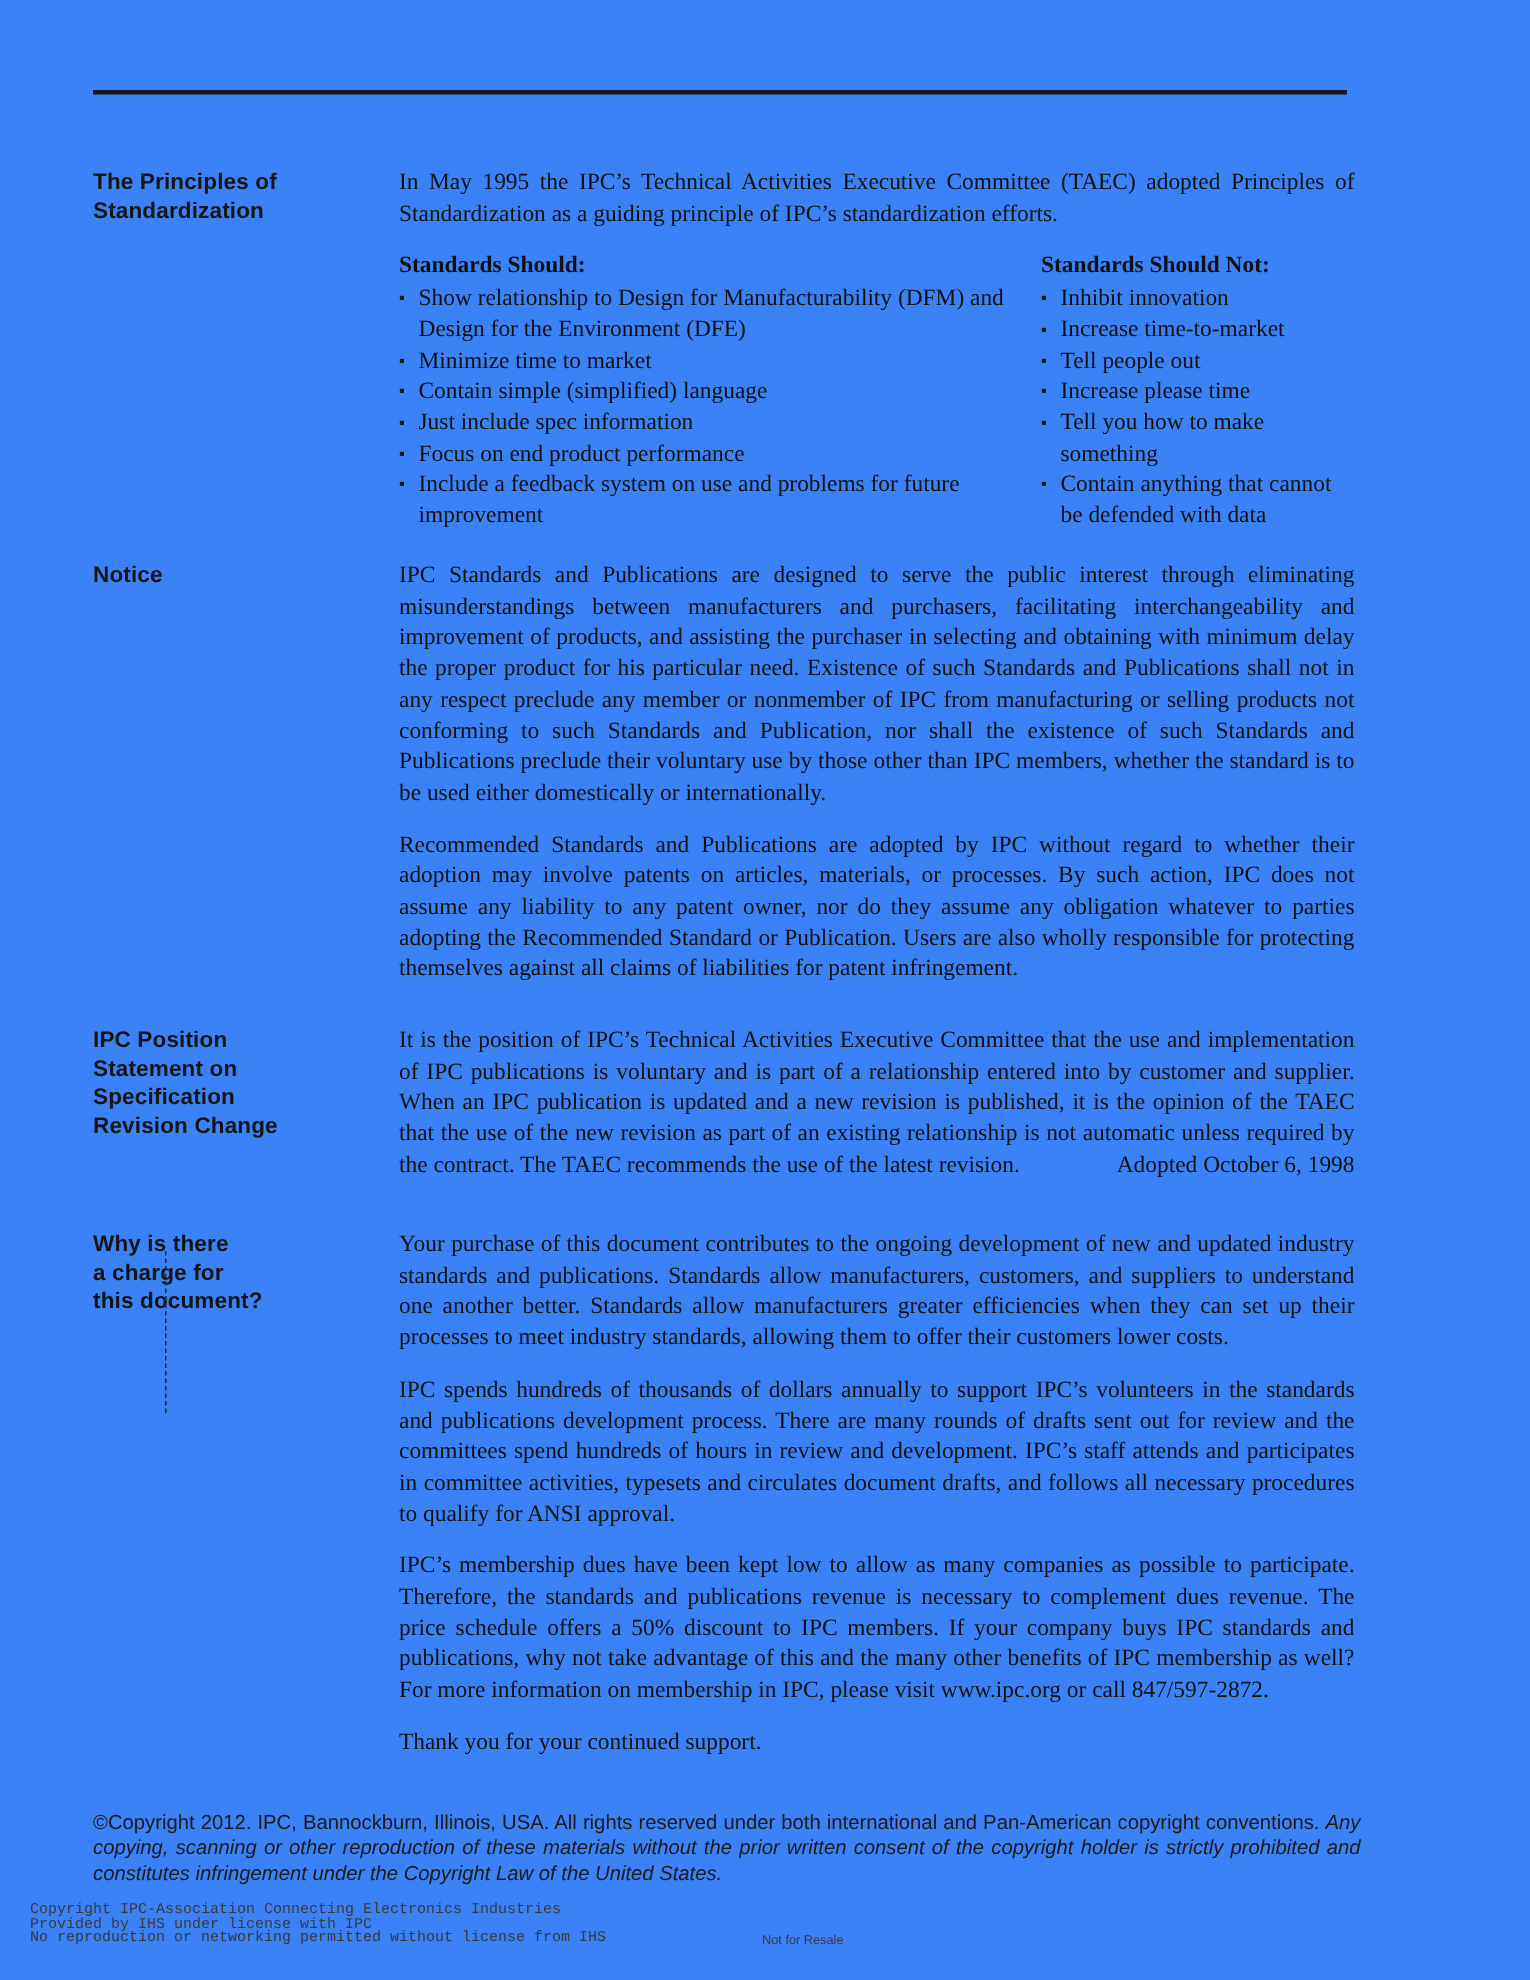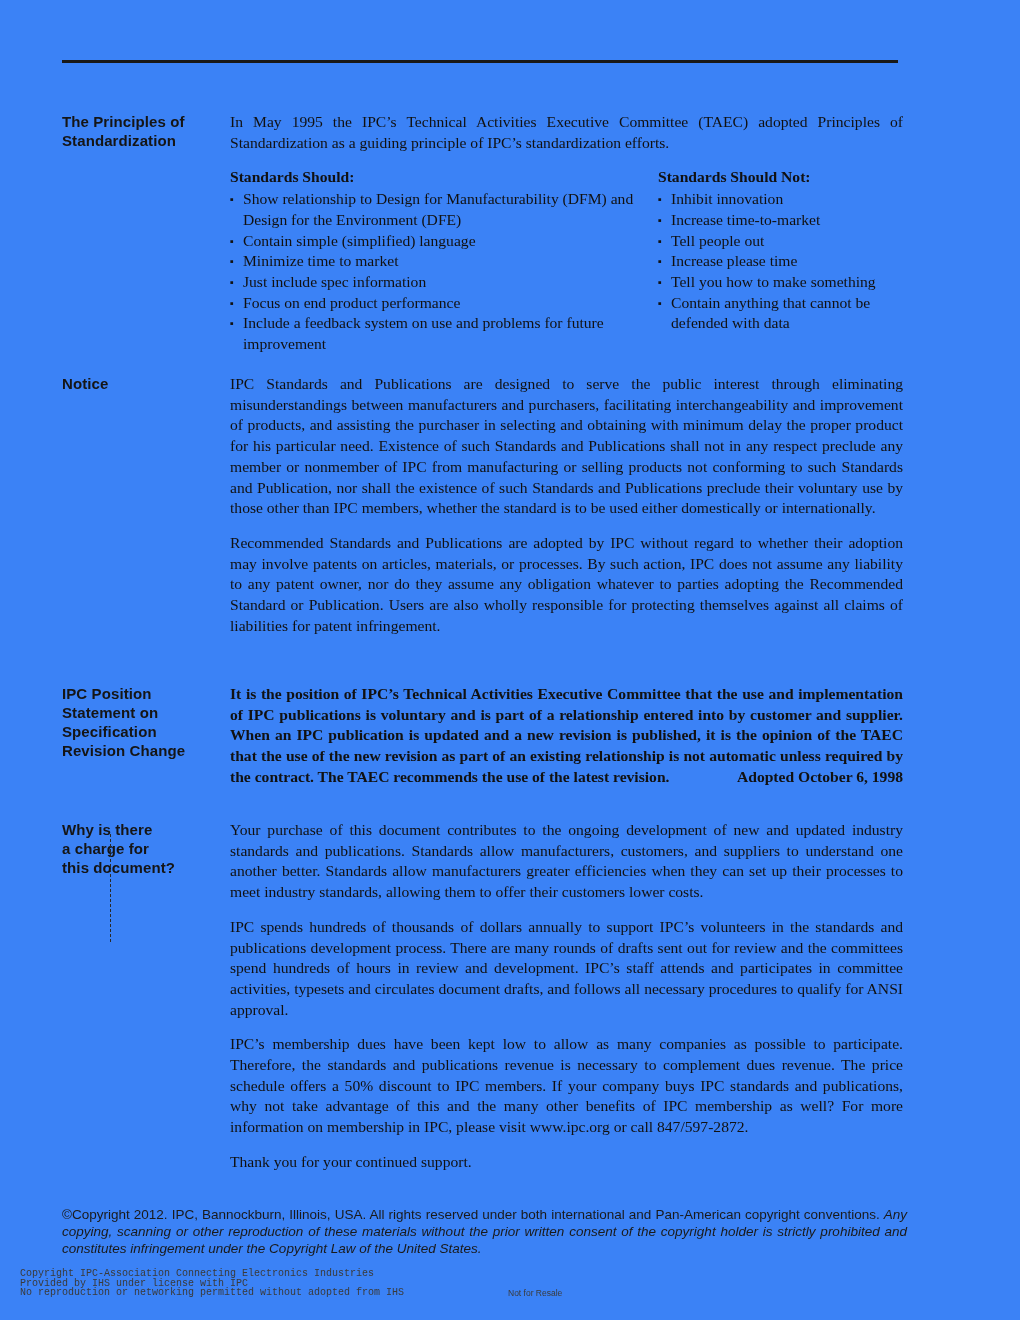--- a/index.html
+++ b/index.html
@@ -22,36 +22,36 @@
   }
   .section-heading {
     width:168px; flex-shrink:0;
     font-family:"Liberation Sans", sans-serif;
     font-weight:bold; font-size:15px; line-height:19px;
     color:#151515; letter-spacing:0.1px;
     position:relative;
   }
   .heading-line { display:block; }
   .heading-line:empty { display:none; }
-  .section-body { flex:1; font-size:15.6px; line-height:20.7px; text-align:justify; }
+  .section-body { flex:1; font-size:15.6px; line-height:20.7px; text-align:justify;margin-left:36px; }
   .section-body p { margin-bottom:14px; }
   .section-body p:last-child { margin-bottom:0; }
 
   .lists-row { display:flex; margin-top:13px; text-align:left; }
   .list-col-left  { width:428px; flex-shrink:0; padding-right:20px; }
   .list-col-right { flex:1; }
   .list-title { font-weight:bold; margin-bottom:1px; }
   .std-list { list-style:none; }
   .std-list li { position:relative; padding-left:13px; }
   .std-list li::before {
     content:"\25AA"; position:absolute; left:0; top:0;
     font-size:11px; line-height:20.7px;
   }
 
-  .pos-paragraph { position:relative;font-weight:bold; }
+  .pos-paragraph { position:relative; }
   .adopted-note { position:absolute; right:0; bottom:0; }
 
   .dashed-artifact {
     position:absolute; left:48px; top:14px; height:108px; width:0;
     border-left:1.5px dashed #2a2a2a;
   }
 
   .copyright {
     position:absolute; left:62px; top:1206px; width:845px;
     font-family:"Liberation Sans", sans-serif;
@@ -83,22 +83,22 @@
       <span class="heading-line">The Principles of</span>
       <span class="heading-line">Standardization</span>
     </div>
     <div class="section-body">
       <p>In May 1995 the IPC’s Technical Activities Executive Committee (TAEC) adopted Principles of Standardization as a guiding principle of IPC’s standardization efforts.</p>
       <div class="lists-row">
         <div class="list-col-left">
           <div class="list-title">Standards Should:</div>
           <ul class="std-list">
             <li>Show relationship to Design for Manufacturability (DFM) and Design for the Environment (DFE)</li>
+            <li>Minimize time to market</li>
             <li>Contain simple (simplified) language</li>
-            <li>Minimize time to market</li>
             <li>Just include spec information</li>
             <li>Focus on end product performance</li>
             <li>Include a feedback system on use and problems for future improvement</li>
           </ul>
         </div>
         <div class="list-col-right">
           <div class="list-title">Standards Should Not:</div>
           <ul class="std-list">
             <li>Inhibit innovation</li>
             <li>Increase time-to-market</li>
@@ -152,17 +152,17 @@
     </div>
   </div>
 
   <div class="copyright">
     <span>©Copyright 2012. IPC, Bannockburn, Illinois, USA. All rights reserved under both international and Pan-American copyright conventions. </span><span class="em">Any copying, scanning or other reproduction of these materials without the prior written consent of the copyright holder is strictly prohibited and constitutes infringement under the Copyright Law of the United States.</span>
   </div>
 
   <div class="micro-footer">
     <div>Copyright IPC-Association Connecting Electronics Industries</div>
     <div>Provided by IHS under license with IPC</div>
-    <div>No reproduction or networking permitted without adopted from IHS</div>
+    <div>No reproduction or networking permitted without license from IHS</div>
   </div>
   <div class="not-for-resale">Not for Resale</div>
 
 </div>
 
 </body></html>

